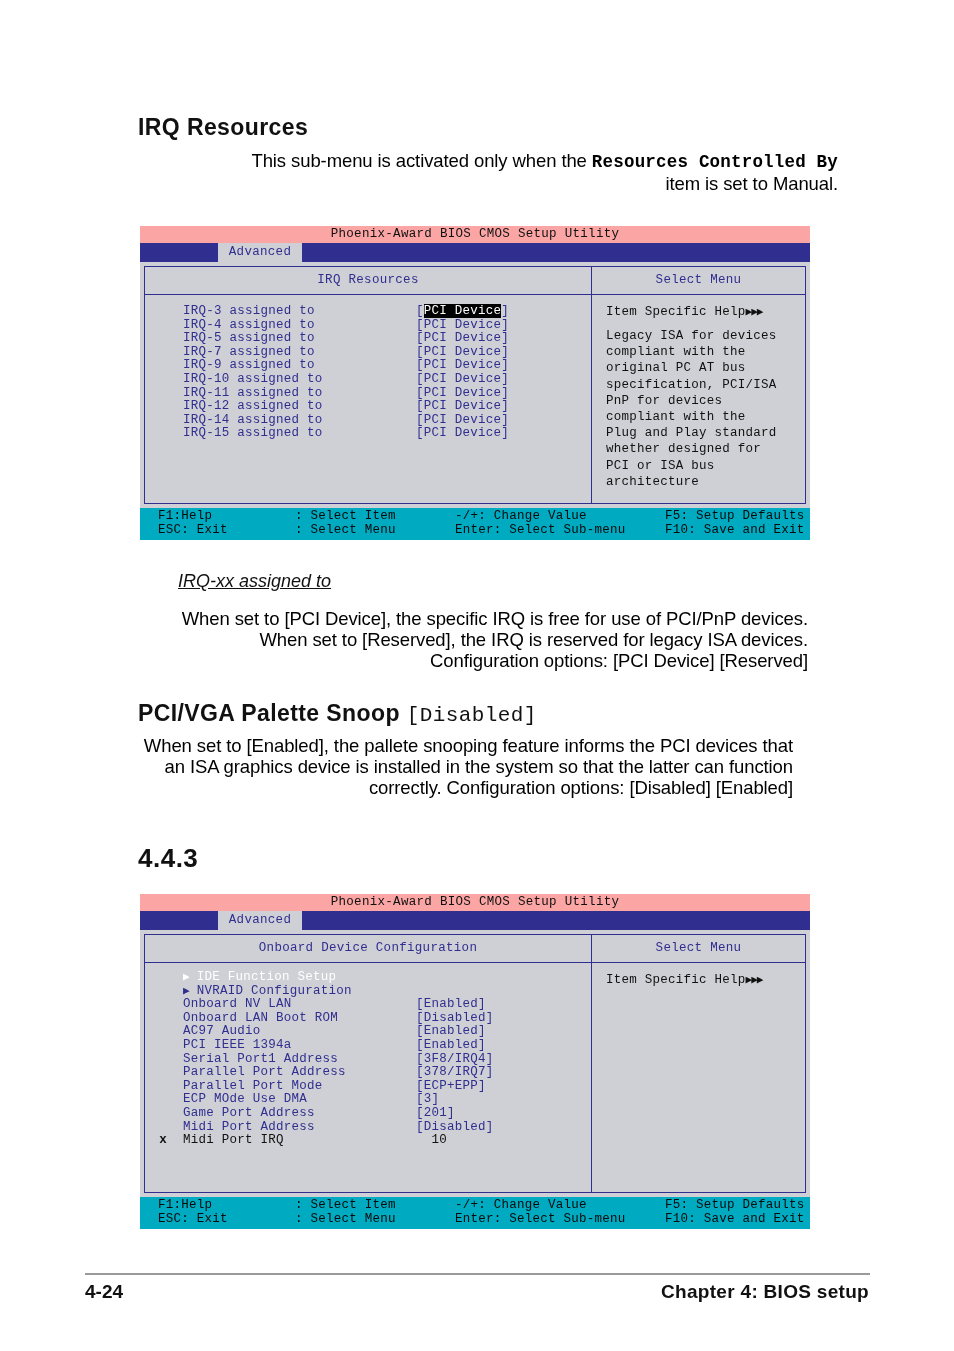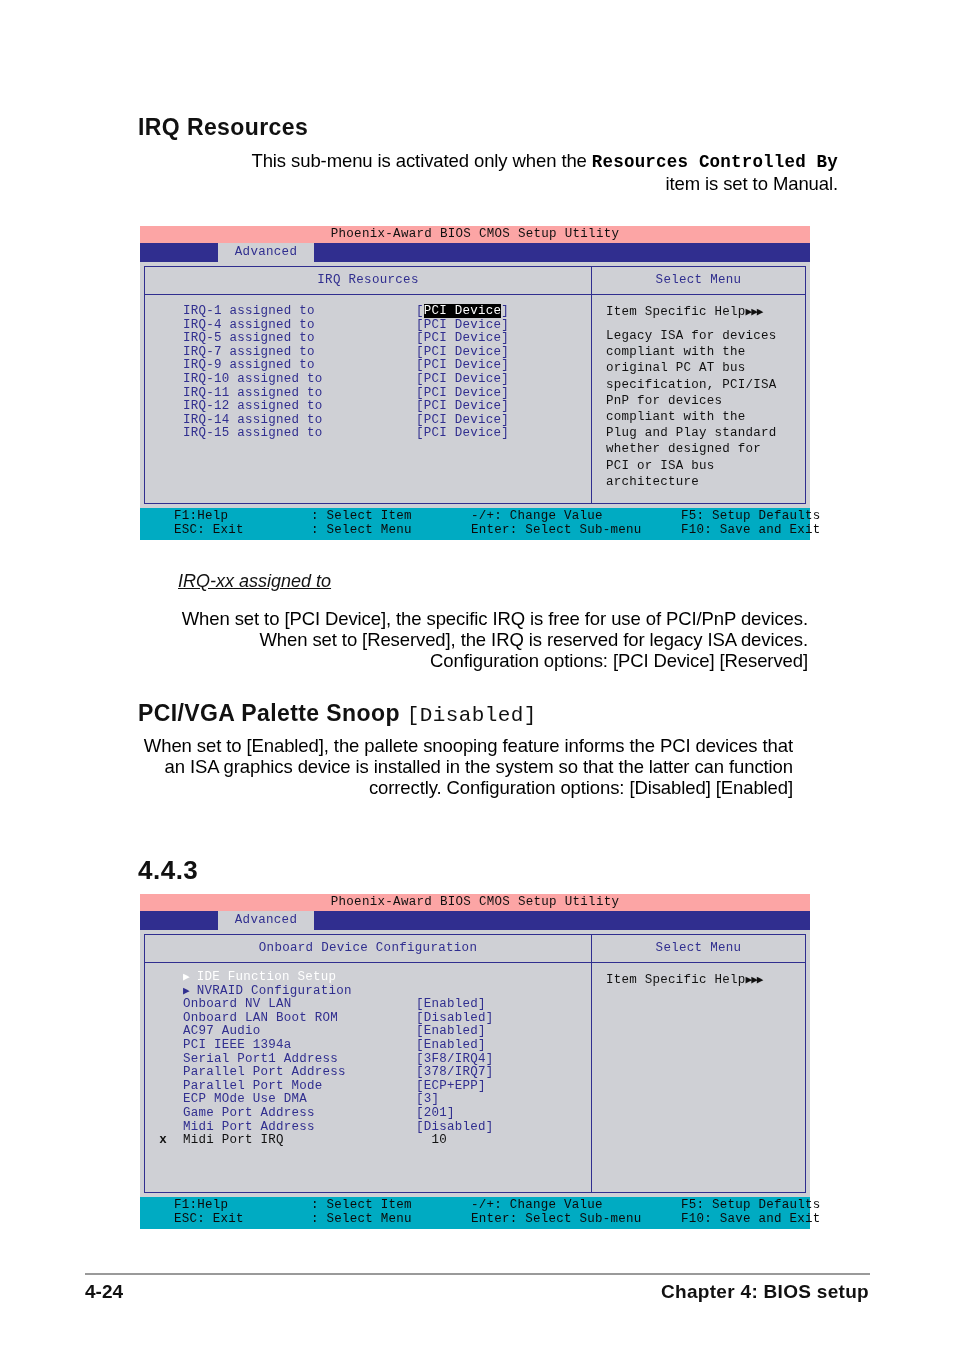--- a/index.html
+++ b/index.html
@@ -86,21 +86,21 @@
   }
   .bios-tabbar {
     background: #302e8f;
     height: 19px;
     position: relative;
   }
   .bios-tab {
     position: absolute;
     left: 78px;
     top: 0;
-    width: 96px;
+    width: 84px;
     height: 19px;
     background: #cfd0d5;
     color: #302e8f;
     font-size: 12.5px;
     line-height: 19px;
     text-align: center;
     letter-spacing: 0.3px;
   }
   .bios-body {
     background: #cfd0d5;
@@ -189,21 +189,21 @@
     color: #111;
     letter-spacing: 0.25px;
     white-space: pre;
   }
 
   .bios-foot {
     background: #00abc2;
     color: #0a0a0a;
     font-size: 12.5px;
     line-height: 13.6px;
-    padding: 2px 0 3px 16px;
+    padding: 2px 0 3px 0;
     letter-spacing: 0.25px;
   }
   .foot-row {
     display: flex;
     white-space: pre;
   }
   .foot-a { flex: 0 0 155px; padding-left: 18px; box-sizing: border-box; }
   .foot-b { flex: 0 0 160px; }
   .foot-c { flex: 0 0 210px; }
   .foot-d { flex: 1 1 auto; }
@@ -247,21 +247,21 @@
     <div class="bios-tabbar">
       <div class="bios-tab">Advanced</div>
     </div>
 
     <div class="bios-body">
       <div class="bios-cols">
 
         <div class="col-left">
           <div class="col-head">IRQ Resources</div>
           <div class="col-inner" id="s1-rows" style="min-height:192px;">
-              <div class="row"><span class="marker"></span><span class="label">IRQ-1 assigned to</span><span class="value"><span class="brk">[</span><span class="val-sel">PCI Device</span><span class="brk">]</span></span></div>
+              <div class="row"><span class="marker"></span><span class="label">IRQ-3 assigned to</span><span class="value"><span class="brk">[</span><span class="val-sel">PCI Device</span><span class="brk">]</span></span></div>
               <div class="row"><span class="marker"></span><span class="label">IRQ-4 assigned to</span><span class="value"><span class="brk">[</span><span>PCI Device</span><span class="brk">]</span></span></div>
               <div class="row"><span class="marker"></span><span class="label">IRQ-5 assigned to</span><span class="value"><span class="brk">[</span><span>PCI Device</span><span class="brk">]</span></span></div>
               <div class="row"><span class="marker"></span><span class="label">IRQ-7 assigned to</span><span class="value"><span class="brk">[</span><span>PCI Device</span><span class="brk">]</span></span></div>
               <div class="row"><span class="marker"></span><span class="label">IRQ-9 assigned to</span><span class="value"><span class="brk">[</span><span>PCI Device</span><span class="brk">]</span></span></div>
               <div class="row"><span class="marker"></span><span class="label">IRQ-10 assigned to</span><span class="value"><span class="brk">[</span><span>PCI Device</span><span class="brk">]</span></span></div>
               <div class="row"><span class="marker"></span><span class="label">IRQ-11 assigned to</span><span class="value"><span class="brk">[</span><span>PCI Device</span><span class="brk">]</span></span></div>
               <div class="row"><span class="marker"></span><span class="label">IRQ-12 assigned to</span><span class="value"><span class="brk">[</span><span>PCI Device</span><span class="brk">]</span></span></div>
               <div class="row"><span class="marker"></span><span class="label">IRQ-14 assigned to</span><span class="value"><span class="brk">[</span><span>PCI Device</span><span class="brk">]</span></span></div>
               <div class="row"><span class="marker"></span><span class="label">IRQ-15 assigned to</span><span class="value"><span class="brk">[</span><span>PCI Device</span><span class="brk">]</span></span></div>
             </div>
@@ -307,21 +307,21 @@
 
   <div class="para" style="left:178px; top:608px; width:630px;">When set to [PCI Device], the specific IRQ is free for use of PCI/PnP devices. When set to [Reserved], the IRQ is reserved for legacy ISA devices. Configuration options: [PCI Device] [Reserved]</div>
 
   <div class="h2" style="left:138px; top:700px;">
     <span>PCI/VGA Palette Snoop</span>
     <span style="font-family:'Liberation Mono',monospace; font-weight:normal; font-size:21px;">[Disabled]</span>
   </div>
 
   <div class="para" style="left:138px; top:735px; width:655px;">When set to [Enabled], the pallete snooping feature informs the PCI devices that an ISA graphics device is installed in the system so that the latter can function correctly. Configuration options: [Disabled] [Enabled]</div>
 
-  <div class="sect-num" style="left:138px; top:843px;margin-top:12px;">4.4.3</div>
+  <div class="sect-num" style="left:138px; top:843px;">4.4.3</div>
 
   <div class="bios" style="left:140px; top:894px;">
 
     <div class="bios-title">Phoenix-Award BIOS CMOS Setup Utility</div>
 
     <div class="bios-tabbar">
       <div class="bios-tab">Advanced</div>
     </div>
 
     <div class="bios-body">

